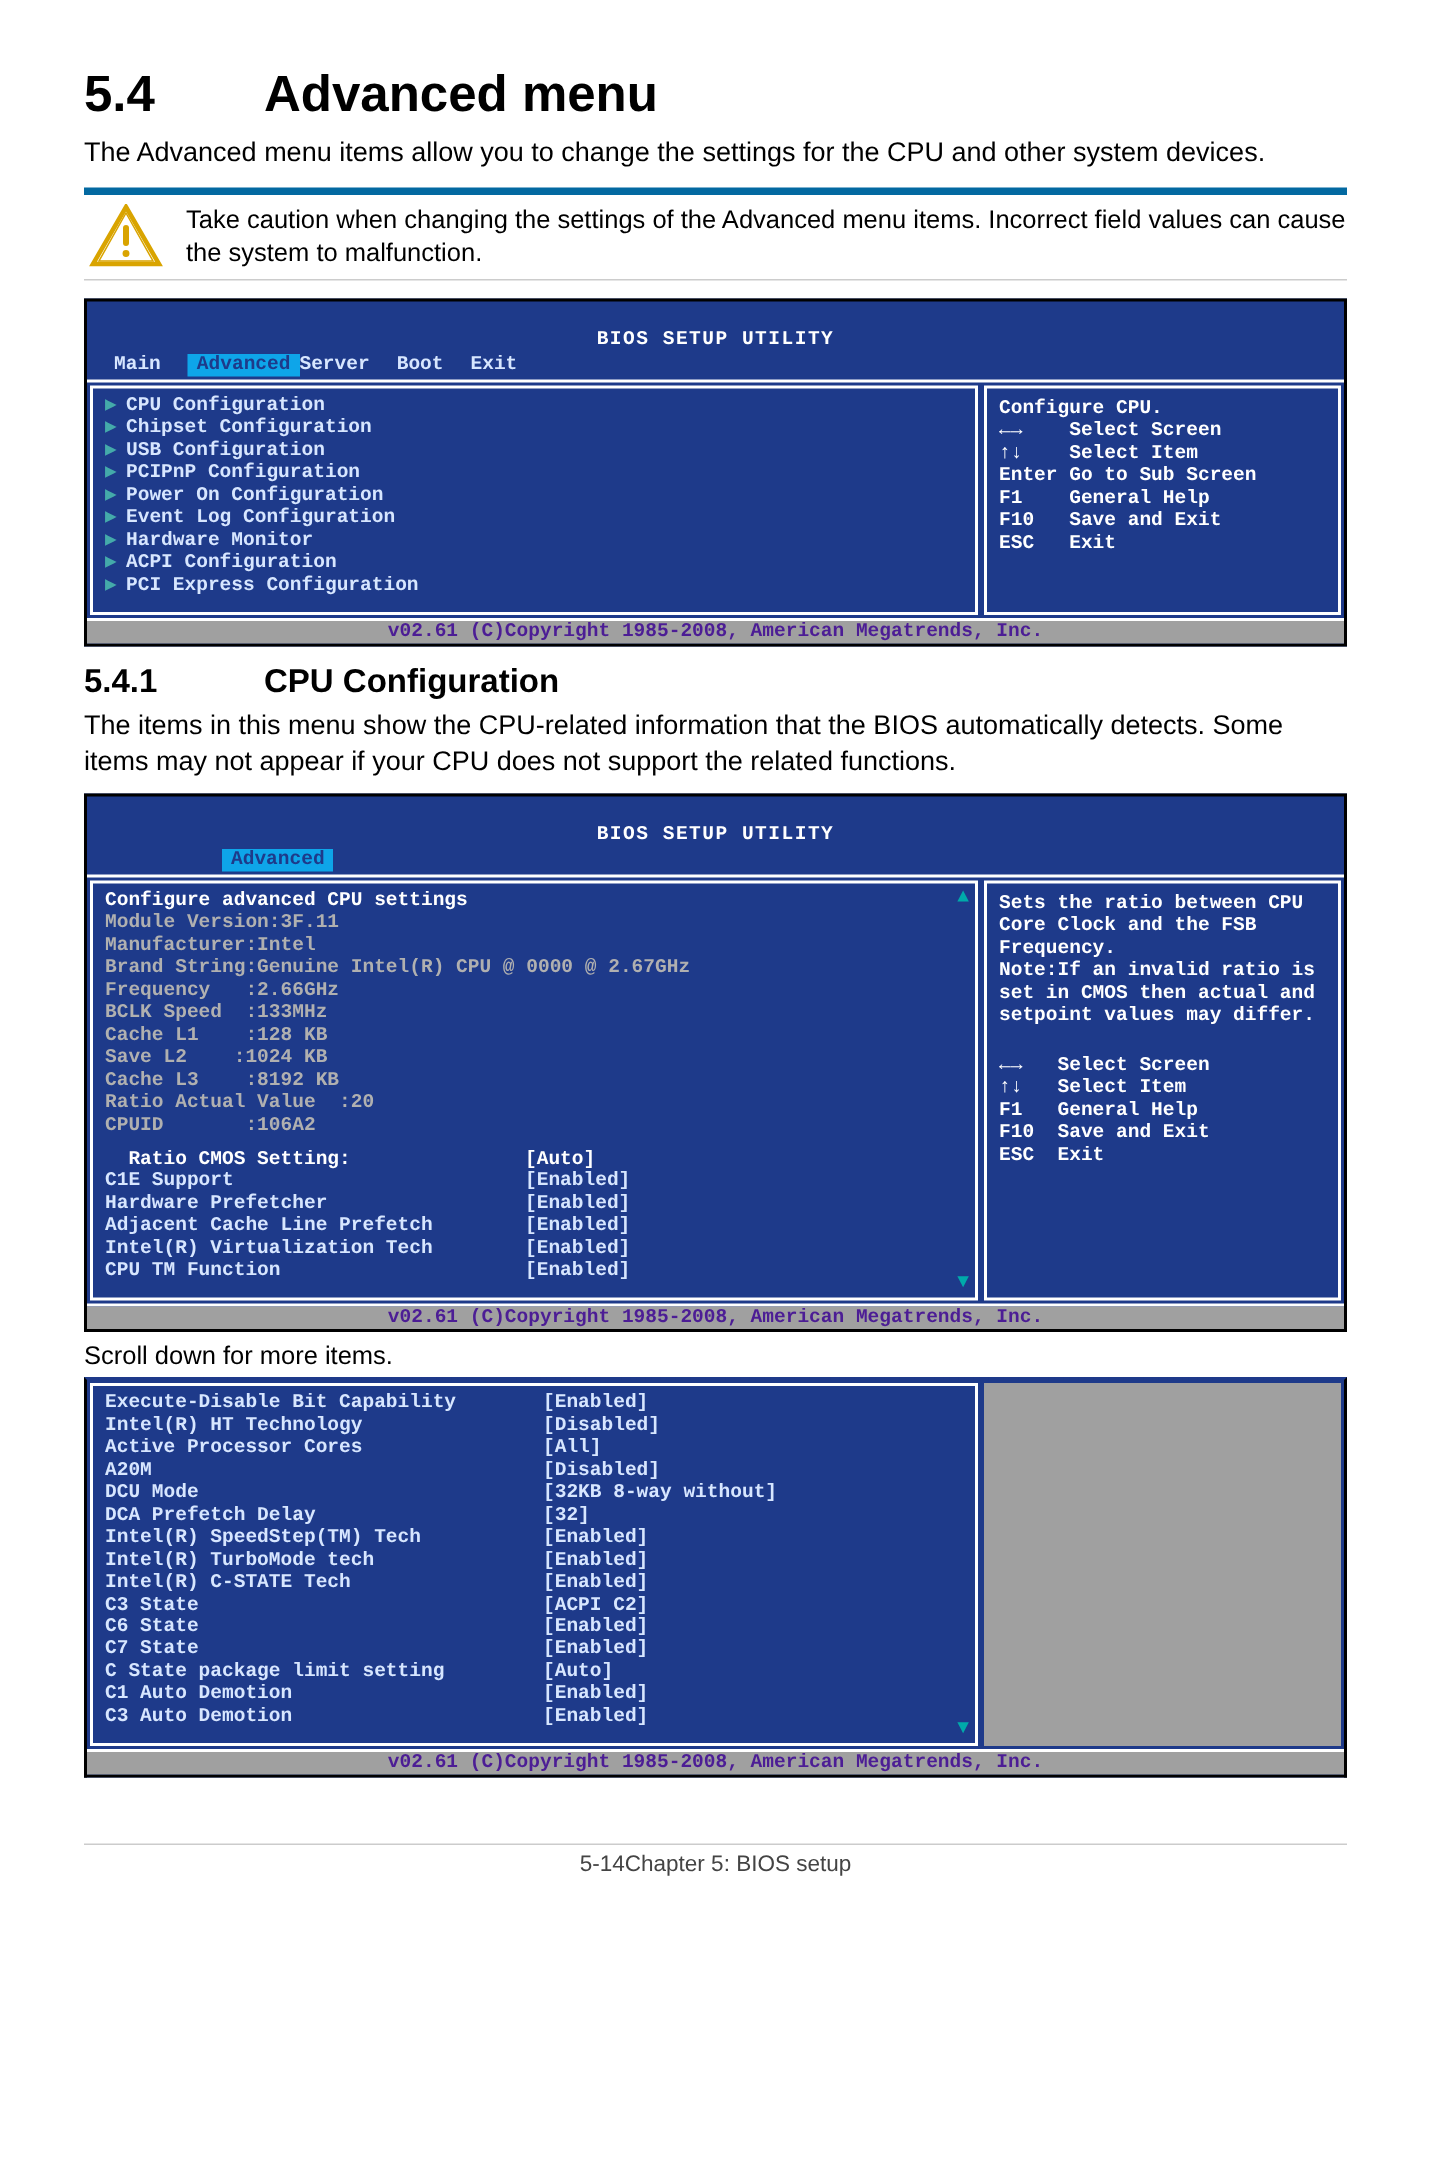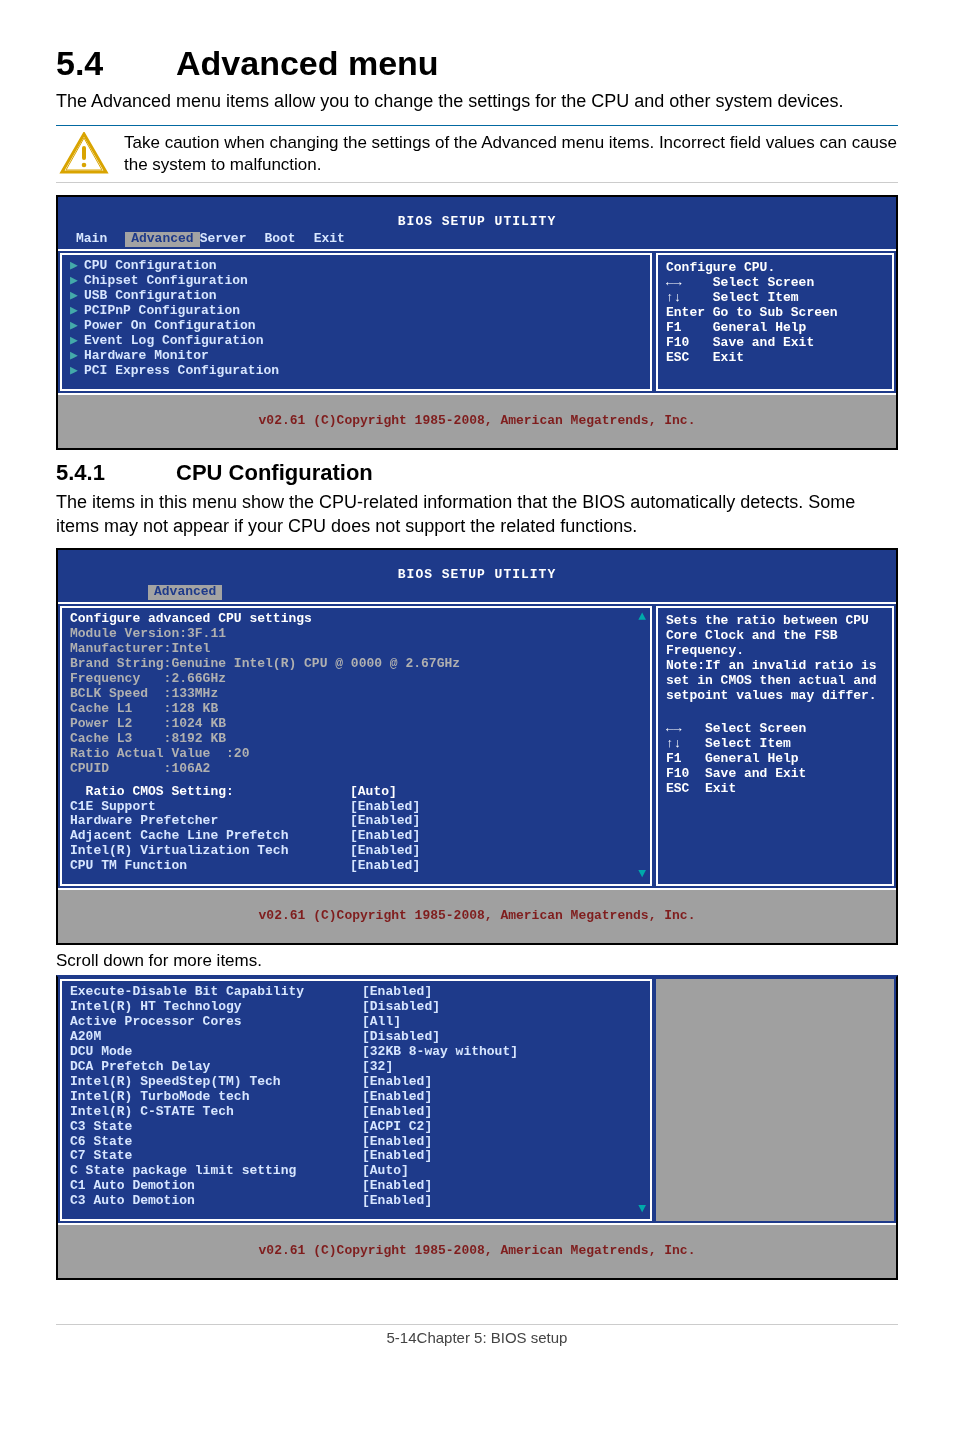--- a/index.html
+++ b/index.html
@@ -1,35 +1,35 @@
 <!DOCTYPE html>
 <html><head>
 <meta charset="utf-8">
 <style>
 html,body{margin:0;padding:0;background:#fff;font-family:Arial,Helvetica,sans-serif;color:#000;width:954px}
 .page{padding:40px 56px 30px 56px}
 h1{font:bold 34px Arial;margin:4px 0 6px 0}
 h1 .num{display:inline-block;width:120px}
 .para{font:18px/1.35 Arial;margin:4px 0 12px 0}
-.warn{display:flex;border-top:1px solid #0369a1;border-bottom:1px solid #ccc;padding:6px 0;margin:8px 0 12px 0}
+.warn{display:flex;border-top:5px solid #0369a1;border-bottom:1px solid #ccc;padding:6px 0;margin:8px 0 12px 0}
 .warn svg{flex:0 0 52px;margin:0 14px 0 2px}
 .warn .t{font:17px/1.3 Arial}
 .bios{background:#1e3a8a;color:#fff;font:bold 13px/1.15 "Courier New",monospace;border:2px solid #000;margin:4px 0 2px 0}
 .bios .title{color:#fff;text-align:center;padding:18px 0 2px 0;letter-spacing:1px}
 .tabbar{display:flex;padding:0 0 2px 18px}
 .tab{padding:0 18px 0 0;color:#d7e6ff}
-.tab.sel{background:#a3a3a3;color:#1e3a8a;padding:0 6px}
+.tab.sel{background:#0ea5e9;color:#1e3a8a;padding:0 6px}
 .pane{display:flex;border-top:2px solid #fff;border-bottom:2px solid #fff}
 .left{flex:1;border:2px solid #fff;margin:2px;padding:4px 8px 10px 8px;min-height:10px;position:relative}
 .right{width:218px;border:2px solid #fff;margin:2px;padding:6px 8px;color:#fff}
 .menuitem{color:#d7e6ff;white-space:pre}
 .tri{color:#4aa;display:inline-block;width:14px}
 .help{color:#fff;}
 .navline{color:#fff;white-space:pre}
-.foot{background:#a0a0a0;color:#7f1d1d;padding:19px 0;text-align:center}
+.foot{background:#a0a0a0;color:#4c1d95;padding:0 0;text-align:center}
 h2{font:bold 22px Arial;margin:10px 0 4px 0}
 h2 .num{display:inline-block;width:120px}
 .sub{font:18px/1.35 Arial;margin:2px 0 10px 0}
 .inforow{color:#b0b0b0;white-space:pre}
 .heading{color:#fff;white-space:pre}
 .opt{display:flex}
 .opt .n{color:#d7e6ff;white-space:pre}
 .opt .v{color:#d7e6ff}
 .opt.white .n,.opt.white .v{color:#fff}
 .scrollnote{font:17px Arial;margin:6px 0 2px 0}
@@ -69,20 +69,21 @@
   </div>
   <div class="pane">
     <div class="left">
       <div class="menuitem"><span class="tri">▶</span><span>CPU Configuration</span></div>
       <div class="menuitem"><span class="tri">▶</span><span>Chipset Configuration</span></div>
       <div class="menuitem"><span class="tri">▶</span><span>USB Configuration</span></div>
       <div class="menuitem"><span class="tri">▶</span><span>PCIPnP Configuration</span></div>
       <div class="menuitem"><span class="tri">▶</span><span>Power On Configuration</span></div>
       <div class="menuitem"><span class="tri">▶</span><span>Event Log Configuration</span></div>
       <div class="menuitem"><span class="tri">▶</span><span>Hardware Monitor</span></div>
+      <div class="menuitem"><span class="tri">▶</span><span>ACPI Configuration</span></div>
       <div class="menuitem"><span class="tri">▶</span><span>PCI Express Configuration</span></div>
     </div>
     <div class="right">
       <div class="help">Configure CPU.</div>
       <div class="navline">←→    Select Screen</div>
       <div class="navline">↑↓    Select Item</div>
       <div class="navline">Enter Go to Sub Screen</div>
       <div class="navline">F1    General Help</div>
       <div class="navline">F10   Save and Exit</div>
       <div class="navline">ESC   Exit</div>
@@ -102,21 +103,21 @@
   <div class="pane">
     <div class="left">
       <span class="scroll-arrow-up">▲</span>
       <div class="heading">Configure advanced CPU settings</div>
       <div class="inforow">Module Version:3F.11</div>
       <div class="inforow">Manufacturer:Intel</div>
       <div class="inforow">Brand String:Genuine Intel(R) CPU @ 0000 @ 2.67GHz</div>
       <div class="inforow">Frequency   :2.66GHz</div>
       <div class="inforow">BCLK Speed  :133MHz</div>
       <div class="inforow">Cache L1    :128 KB</div>
-      <div class="inforow">Power L2    :1024 KB</div>
+      <div class="inforow">Save L2    :1024 KB</div>
       <div class="inforow">Cache L3    :8192 KB</div>
       <div class="inforow">Ratio Actual Value  :20</div>
       <div class="inforow">CPUID       :106A2</div>
       <div style="height:8px"></div>
       <div class="opt white">
             <span class="n padL">  Ratio CMOS Setting:</span>
             <span class="v">[Auto]</span>
           </div>
       <div class="opt">
             <span class="n padL">C1E Support</span>

